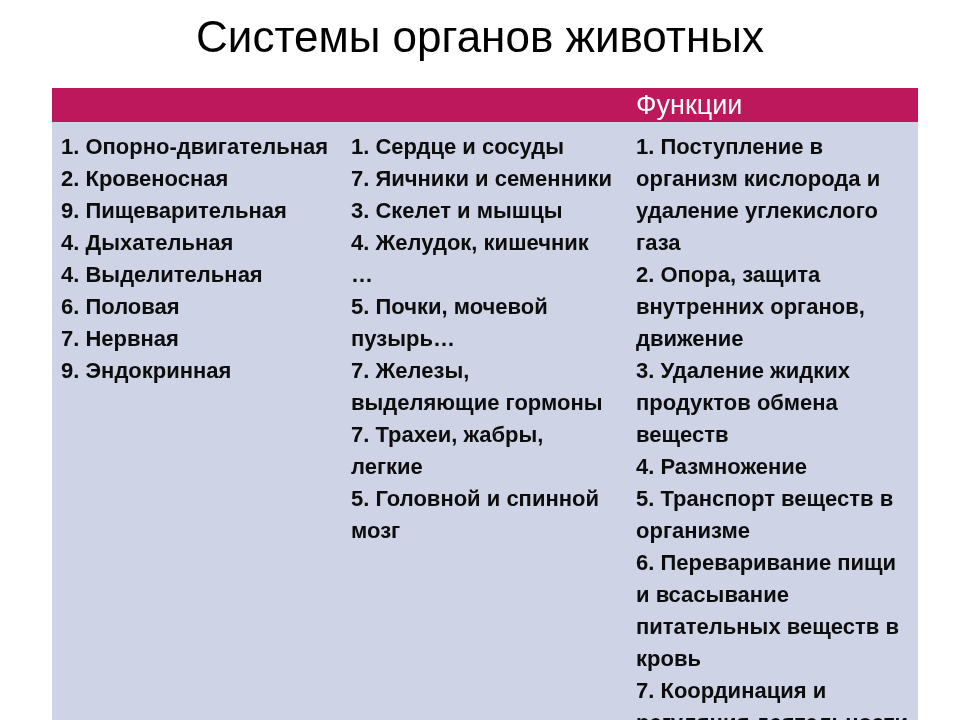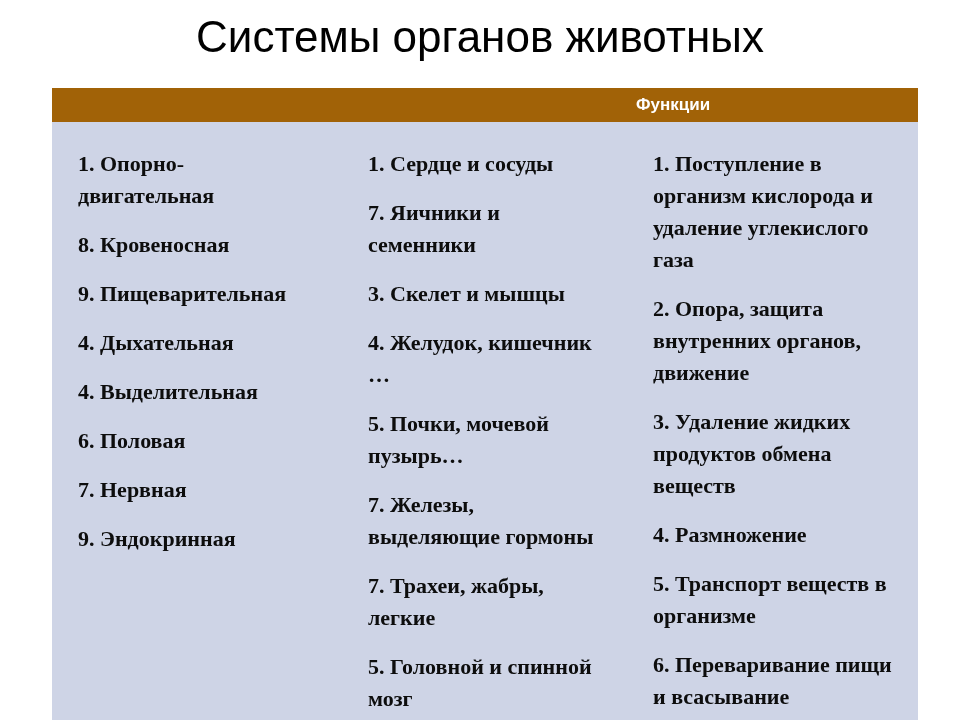--- a/index.html
+++ b/index.html
@@ -45,24 +45,24 @@
   #systems-table th {
     padding: 0;
     margin: 0;
     border: 0;
     vertical-align: top;
   }
 
   
   .hdr-row th {
     height: 34px;
-    background: #a16207;
+    background: #be185d;
     color: #ffffff;
-    font-size: 17px;
-    font-weight: bold;
+    font-size: 27px;
+    font-weight: normal;
     line-height: 34px;
     text-align: left;
   }
   .hdr-blank {
     background: #4e80c0;
   }
   .hdr-func {
     padding-left: 14px !important;
   }
 
@@ -85,23 +85,22 @@
   .cell-list {
     list-style: none;
     margin: 0;
     padding: 0;
     font-size: 22px;
     font-weight: bold;
     line-height: 32px;
     color: #0d0d0d;
   }
   .cell-list li {
-    margin: 17px;
+    margin: 0;
     padding: 0;
-    font-family: Liberation Serif, serif;
   }
 </style>
 </head>
 <body>
 
 <div id="slide-title">Системы органов животных</div>
 
 <table id="systems-table">
   <colgroup>
     <col class="col-systems">
@@ -115,21 +114,21 @@
       <th class="hdr-func">Функции</th>
     </tr>
   </thead>
   <tbody>
     <tr class="body-row">
 
       <td class="col-systems">
         <div class="cell-inner">
           <ul class="cell-list">
             <li>1. Опорно-двигательная</li>
-            <li>8. Кровеносная</li>
+            <li>2. Кровеносная</li>
             <li>9. Пищеварительная</li>
             <li>4. Дыхательная</li>
             <li>4. Выделительная</li>
             <li>6. Половая</li>
             <li>7. Нервная</li>
             <li>9. Эндокринная</li>
           </ul>
         </div>
       </td>
 

